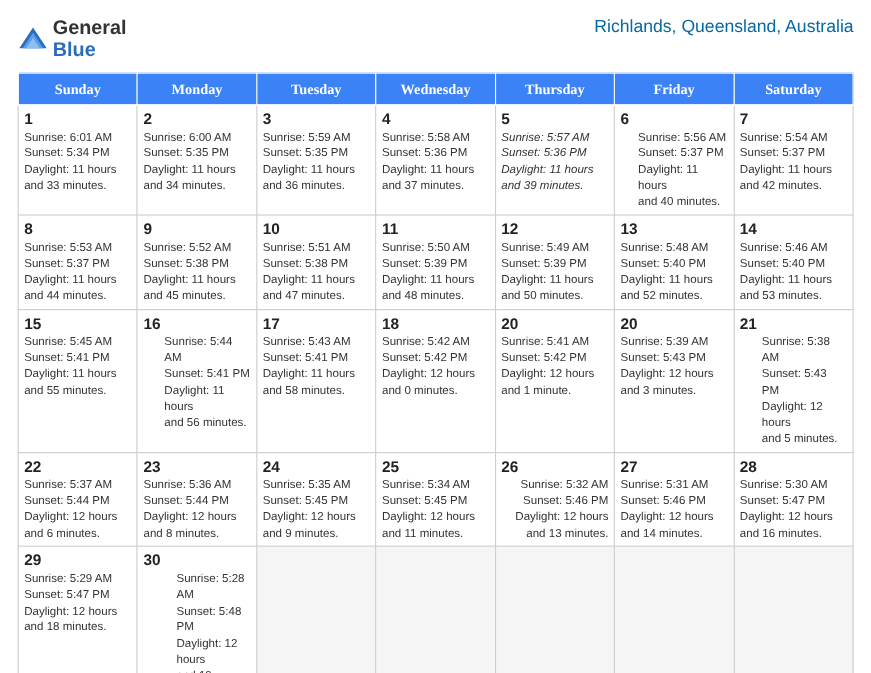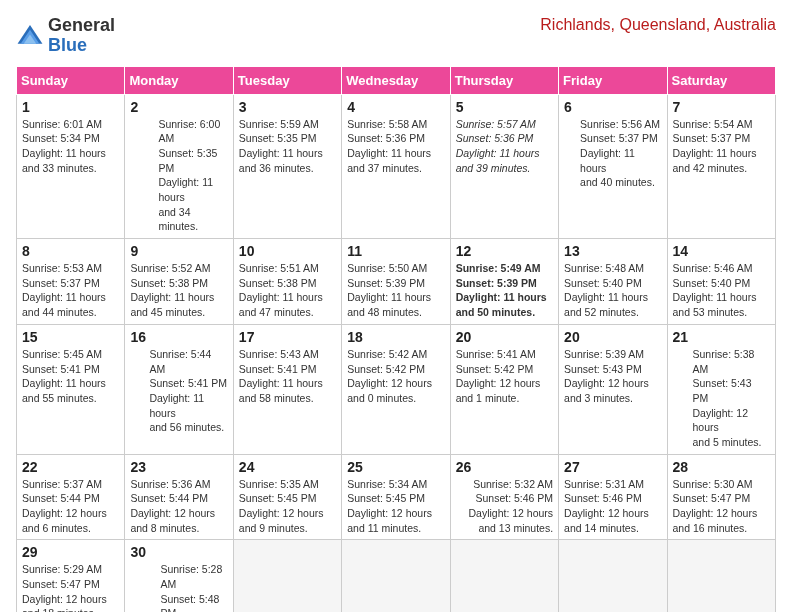--- a/index.html
+++ b/index.html
@@ -36,35 +36,36 @@
     .title-block {
       text-align: right;
     }
     .month-title {
       font-size: 36px;
       font-weight: normal;
       color: #333;
     }
     .subtitle {
       font-size: 16px;
-      color: #b91c1c;
+      color: #0369a1;
     }
     .calendar {
       width: 100%;
       border-collapse: collapse;
       font-size: 11px;
     }
     .calendar th {
-      background: #ec4899;
+      background: #3b82f6;
       color: #fff;
       padding: 6px 4px;
-      text-align: left;
+      text-align: center;
       font-size: 13px;
       font-weight: bold;
       border: 1px solid #fff;
+      font-family: Liberation Serif, serif;
     }
     .calendar td {
       border: 1px solid #ccc;
       vertical-align: top;
       padding: 4px 5px;
       width: calc(100% / 7);
       min-height: 80px;
       background: #fff;
     }
     .calendar td.empty {
@@ -122,21 +123,21 @@
   <tr>
         <td>
           <span class="day-num">1</span>
           <div class="day-info" style="white-space: pre-line;">Sunrise: 6:01 AM
 Sunset: 5:34 PM
 Daylight: 11 hours
 and 33 minutes.</div>
         </td>
         <td>
           <span class="day-num">2</span>
-          <div class="day-info" style="white-space: pre-line; margin-left: 28px;">Sunrise: 6:00 AM
+          <div class="day-info" style="white-space: pre-line;">Sunrise: 6:00 AM
 Sunset: 5:35 PM
 Daylight: 11 hours
 and 34 minutes.</div>
         </td>
         <td>
           <span class="day-num">3</span>
           <div class="day-info" style="white-space: pre-line;">Sunrise: 5:59 AM
 Sunset: 5:35 PM
 Daylight: 11 hours
 and 36 minutes.</div>
@@ -194,21 +195,21 @@
         </td>
         <td>
           <span class="day-num">11</span>
           <div class="day-info" style="white-space: pre-line;">Sunrise: 5:50 AM
 Sunset: 5:39 PM
 Daylight: 11 hours
 and 48 minutes.</div>
         </td>
         <td>
           <span class="day-num">12</span>
-          <div class="day-info" style="white-space: pre-line; font-weight: bold;">Sunrise: 5:49 AM
+          <div class="day-info" style="white-space: pre-line;">Sunrise: 5:49 AM
 Sunset: 5:39 PM
 Daylight: 11 hours
 and 50 minutes.</div>
         </td>
         <td>
           <span class="day-num">13</span>
           <div class="day-info" style="white-space: pre-line;">Sunrise: 5:48 AM
 Sunset: 5:40 PM
 Daylight: 11 hours
 and 52 minutes.</div>

